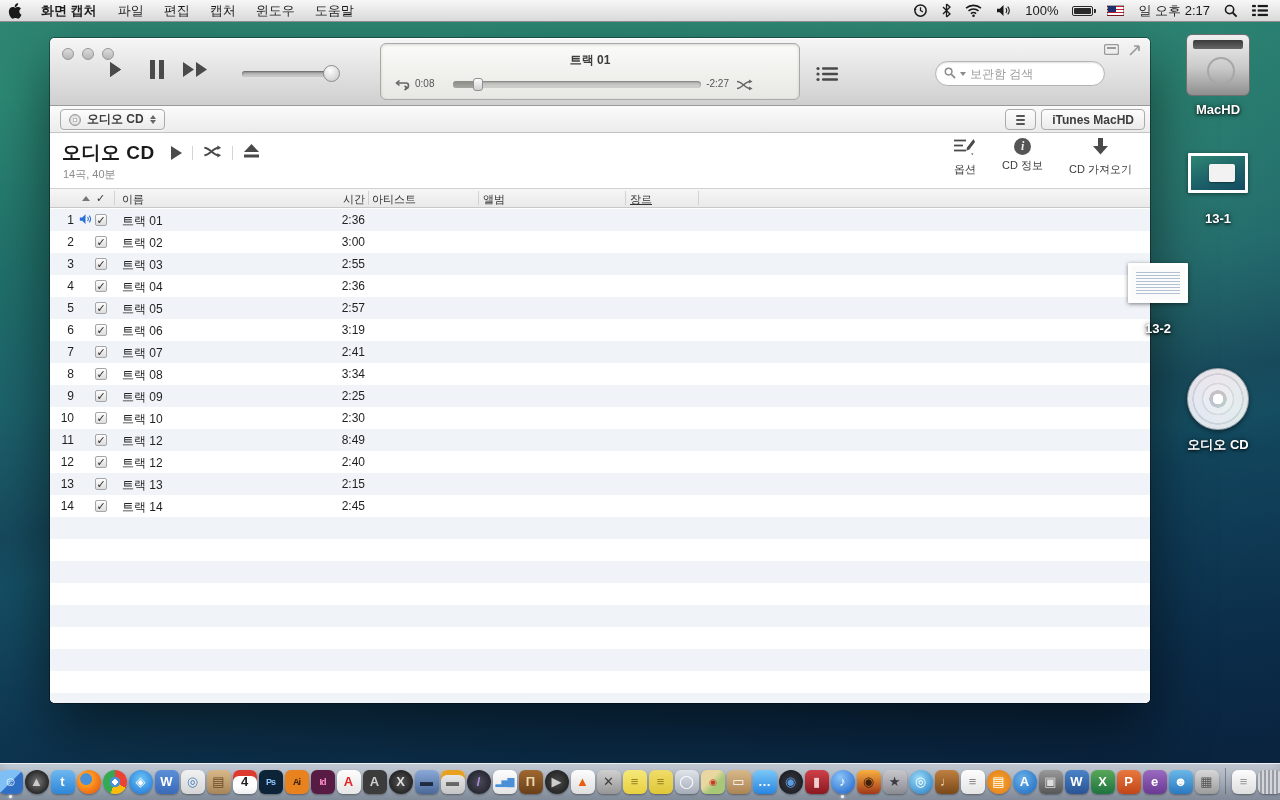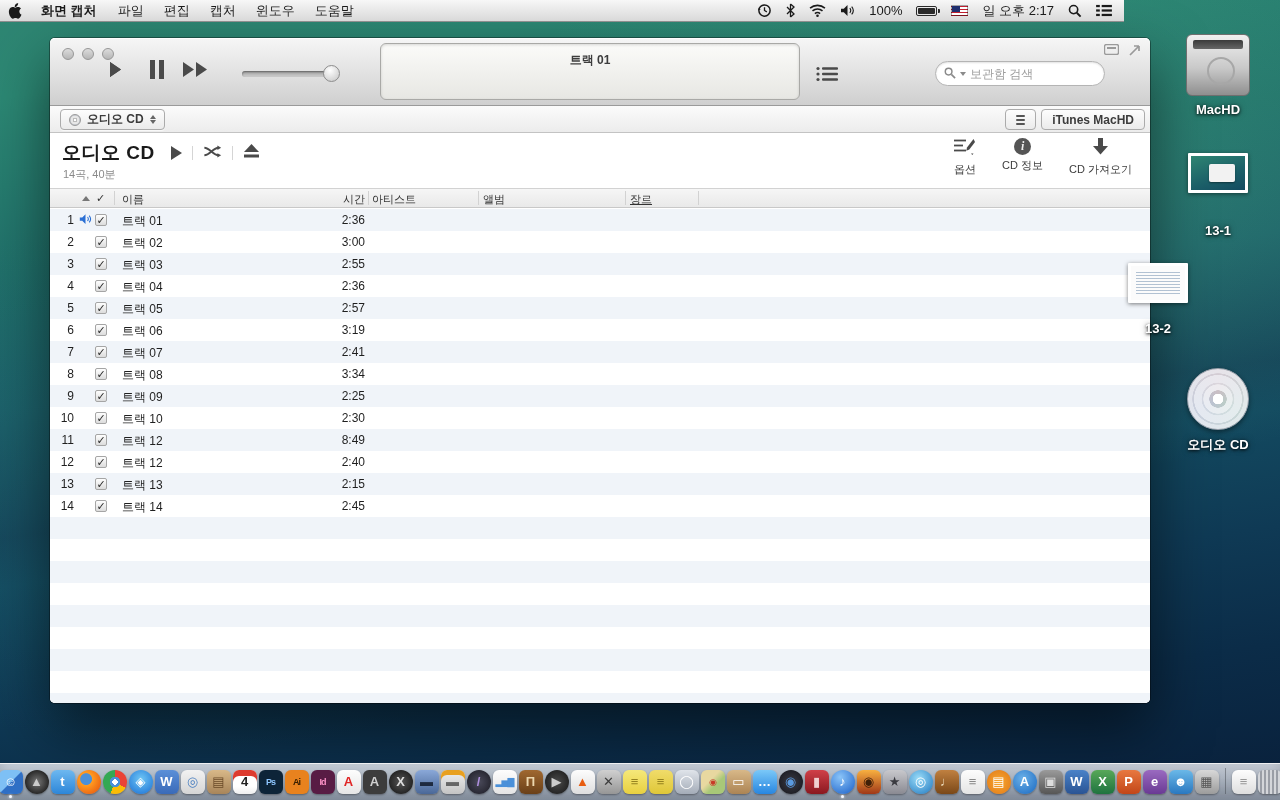--- a/index.html
+++ b/index.html
@@ -9,21 +9,21 @@
   
   .desktop { position:absolute; inset:0; width:1280px; height:800px;
     background:
       radial-gradient(ellipse 900px 500px at 80% 22%, rgba(90,190,140,.28), transparent 60%),
       radial-gradient(ellipse 700px 420px at 15% 60%, rgba(40,120,130,.25), transparent 65%),
       linear-gradient(172deg,#2f8572 0%, #2c8874 10%, #20706a 28%, #1b5f68 42%,
         #16506263 55%, #134a60 60%, #0f3a55 72%, #0b2c48 84%, #091f3a 100%),
       #123a52; }
 
   
-  .menubar { position:absolute; left:0; top:0; width:1124px; height:22px;
+  .menubar { position:absolute; left:0; top:0; width:1280px; height:22px;
     background:linear-gradient(#f7f7f7,#d9d9d9); border-bottom:1px solid #8e8e8e;
     display:flex; align-items:center; font-size:13px; color:#1a1a1a; z-index:50; }
   .menubar .apple { width:30px; display:flex; justify-content:center; }
   .menu-items { display:flex; height:22px; align-items:center; }
   .menu-item { padding:0 10px; line-height:22px; }
   .menu-item.app { font-weight:bold; padding:0 11px; }
   .menu-right { margin-left:auto; display:flex; align-items:center; gap:14px;
     padding-right:12px; font-size:13px; }
   .mb-ic { display:flex; align-items:center; }
   .battery { width:21px; height:10px; border:1px solid #2a2a2a; border-radius:2px;
@@ -285,20 +285,45 @@
             </svg>
         </span>
       </div>
 
       <div class="vol">
         <span class="vol-knob"></span>
       </div>
 
       <div class="lcd">
         <div class="lcd-title">트랙 01</div>
+        <div class="lcd-row">
+          <span style="position:absolute;left:13px;top:1px;">
+            <svg width="16" height="12" viewBox="0 0 16 12">
+                <path d="M3 4 h9 a2.5 2.5 0 0 1 0 5 h-1" fill="none" stroke="#666" stroke-width="1.6"></path>
+                <path d="M5.5 1.5 L2.5 4 L5.5 6.5" fill="none" stroke="#666" stroke-width="1.6"></path>
+                <path d="M10.5 6.8 L13.5 9 L10.5 11" fill="none" stroke="#666" stroke-width="1.6"></path>
+              </svg>
+          </span>
+          <span class="lcd-time" style="left:34px;">0:08</span>
+          <div class="lcd-track">
+            <span class="lcd-fill"></span>
+            <span class="lcd-knob"></span>
+          </div>
+          <span class="lcd-time" style="right:70px;">-2:27</span>
+          <span style="position:absolute;right:46px;top:1px;">
+            <svg width="17" height="12" viewBox="0 0 17 12">
+                <g stroke="#666" stroke-width="1.6" fill="none">
+                  <path d="M1 2.5 C6 2.5 9 9.5 14 9.5"></path>
+                  <path d="M1 9.5 C6 9.5 9 2.5 14 2.5"></path>
+                </g>
+                <path d="M13 0.5 L16.5 2.5 L13 4.5 Z" fill="#666"></path>
+                <path d="M13 7.5 L16.5 9.5 L13 11.5 Z" fill="#666"></path>
+              </svg>
+          </span>
+        </div>
       </div>
 
       <span class="upnext">
         <svg width="22" height="16" viewBox="0 0 22 16">
             <g fill="#4a4a4a">
               <circle cx="2" cy="2.5" r="1.6"></circle>
               <rect x="6" y="1.2" width="16" height="2.6" rx="1"></rect>
               <circle cx="2" cy="8" r="1.6"></circle>
               <rect x="6" y="6.7" width="16" height="2.6" rx="1"></rect>
               <circle cx="2" cy="13.5" r="1.6"></circle>
@@ -525,21 +550,21 @@
   </div>
 
   <div class="dicon" style="left:1163px; top:34px;">
     <span class="hd-body"></span>
     <span class="dlabel">MacHD</span>
   </div>
   <div class="dicon" style="left:1163px; top:153px;">
     <span class="thumb">
         <span class="sc1"></span>
       </span>
-    <span class="dlabel" style="margin-top:24px;">13-1</span>
+    <span class="dlabel" style="margin-top:12px;">13-1</span>
   </div>
   <div class="dicon" style="left:1103px; top:263px;">
     <span class="thumb">
         <span class="sc2"></span>
       </span>
     <span class="dlabel" style="margin-top:12px;">13-2</span>
   </div>
   <div class="dicon" style="left:1163px; top:368px;">
     <span class="cd-disc"></span>
     <span class="dlabel">오디오 CD</span>

